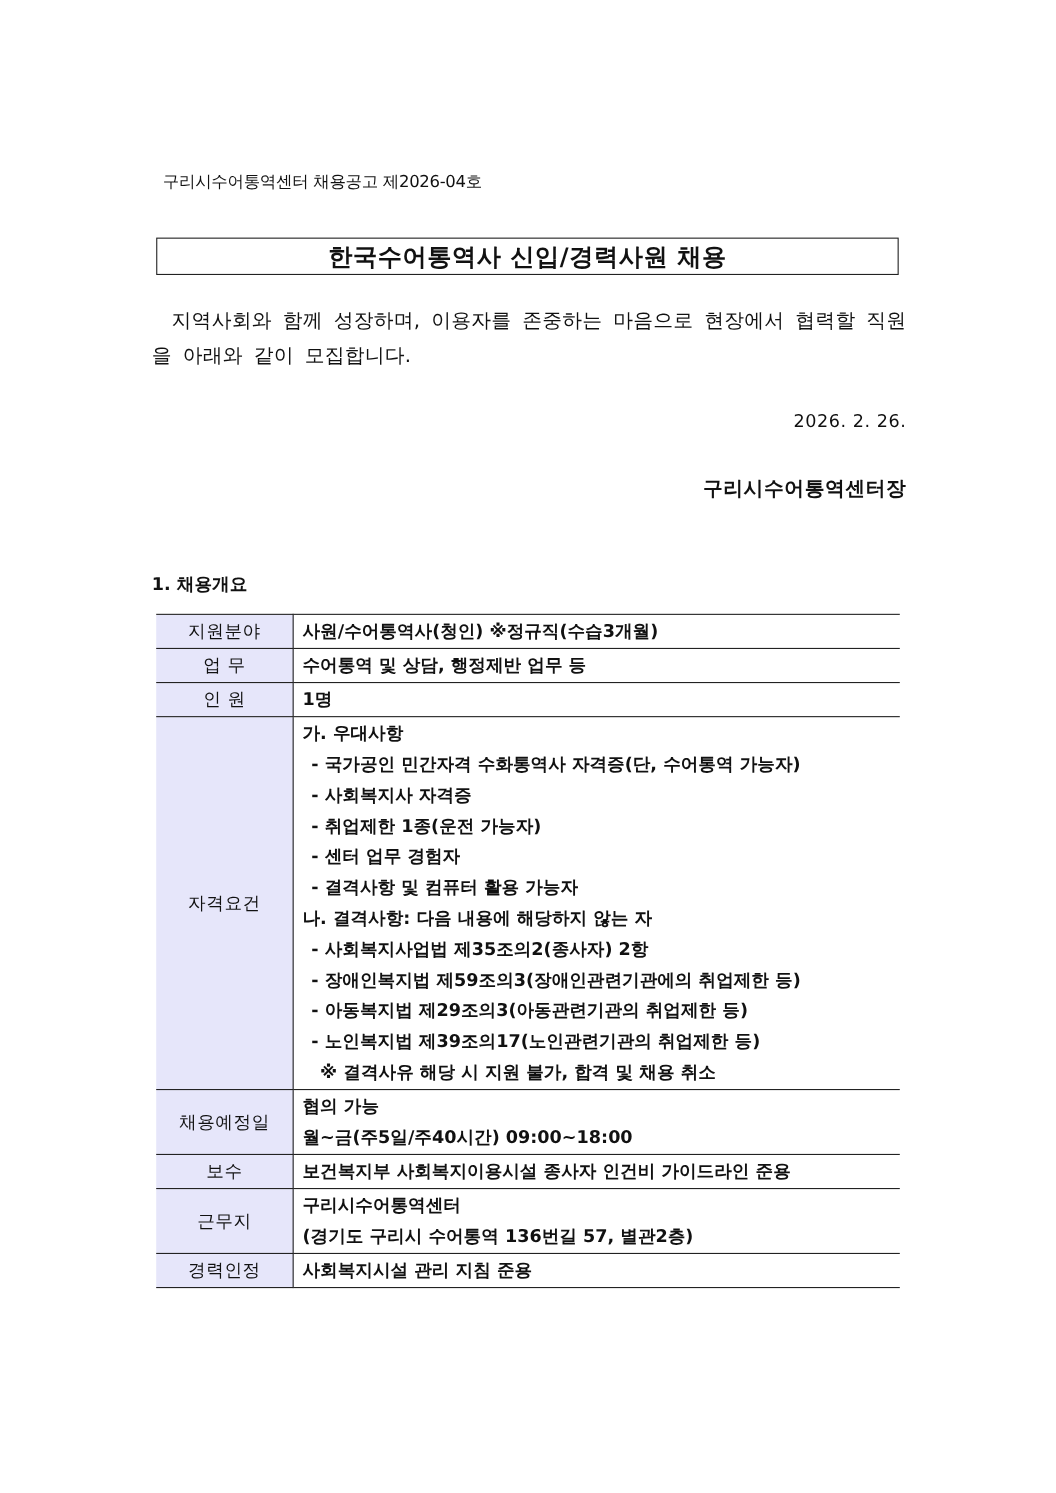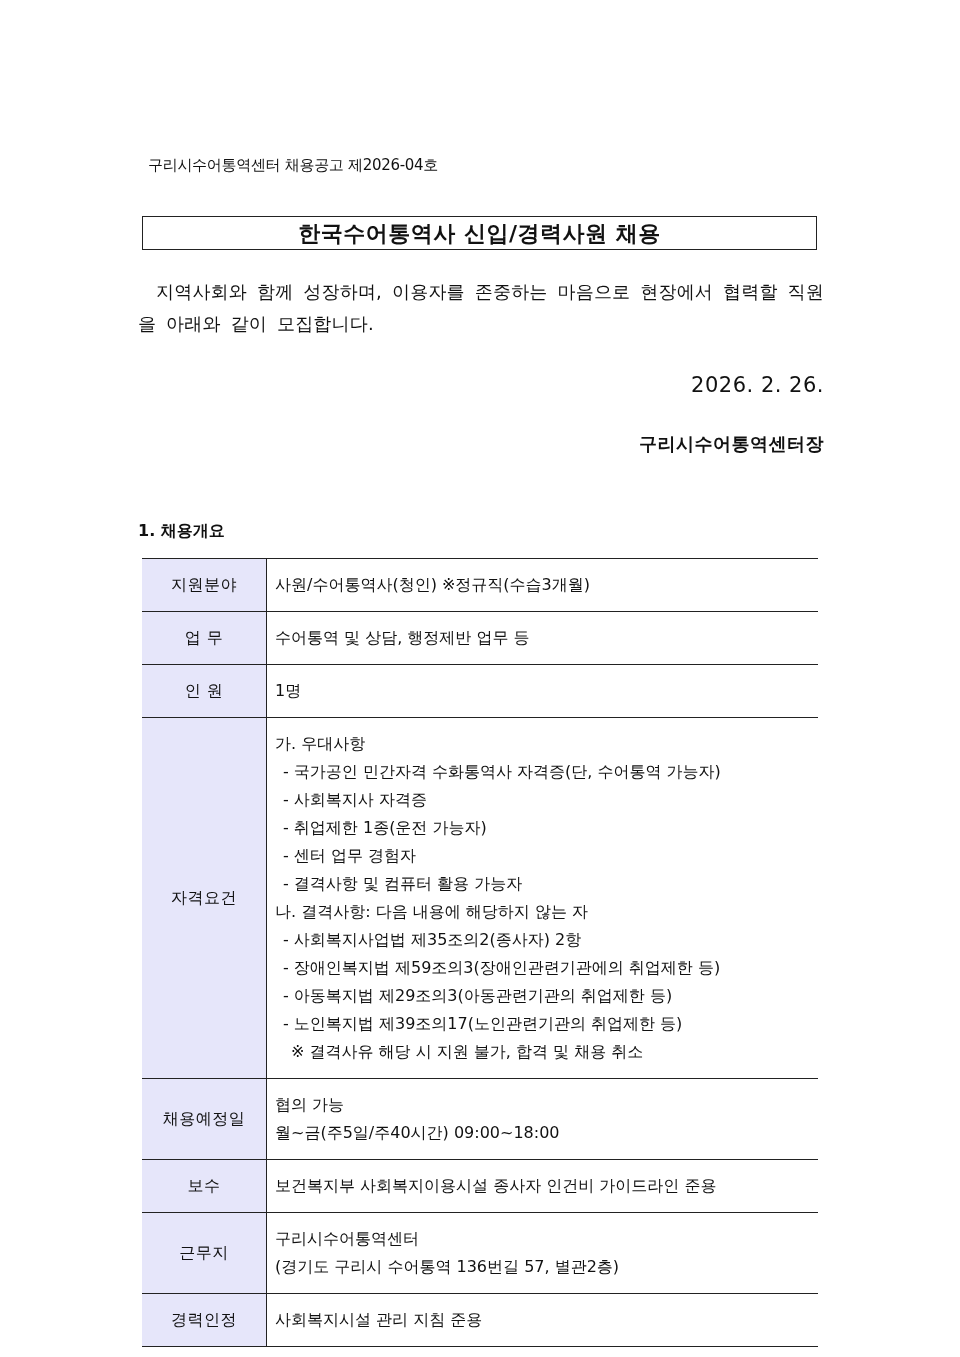--- a/index.html
+++ b/index.html
@@ -20,48 +20,48 @@
     .title-box span {
       font-size: 22px; font-weight: bold; letter-spacing: 0.5px;
     }
     .intro {
       position: absolute; left: 138px; top: 276px; width: 686px;
       font-size: 18px; line-height: 32px; letter-spacing: 0.2px;
       text-indent: 18px; word-spacing: 4px; text-align: justify;
     }
     .date {
       position: absolute; right: 136px; top: 373px;
-      font-size: 21px; letter-spacing: 0.5px;
+      font-size: 16px; letter-spacing: 0.5px;
     }
     .signer {
       position: absolute; right: 136px; top: 432px;
       font-size: 18px; font-weight: bold; letter-spacing: 0.5px;
     }
     .section-title {
       position: absolute; left: 138px; top: 521px;
       font-size: 16px; font-weight: bold;
     }
     table.overview {
       position: absolute; left: 142px; top: 558px; width: 676px;
       border-collapse: collapse;
       font-size: 16px;
     }
     table.overview td {
       border-top: 1px solid #222; border-bottom: 1px solid #222;
-      padding: 12px 8px; vertical-align: middle; line-height: 28px;
+      padding: 1px 8px; vertical-align: middle; line-height: 28px;
     }
     table.overview tr:first-child td { border-top: 1.5px solid #222; }
     table.overview tr:last-child td { border-bottom: 1.5px solid #222; }
     td.head {
       width: 108px; background: #e6e6fa; text-align: center;
       border-right: 1px solid #222;
       letter-spacing: 0.5px;
     }
     td.val { padding-left: 8px; }
-    .line { display: block; white-space: nowrap; }
+    .line { display: block; white-space: nowrap; font-weight: bold; }
     .sub { padding-left: 8px; }
     .note { padding-left: 16px; }
   </style>
 </head>
 <body>
 
 <div class="doc-no">구리시수어통역센터 채용공고 제2026-04호</div>
 
 <div class="title-box">
   <span>한국수어통역사 신입/경력사원 채용</span>

